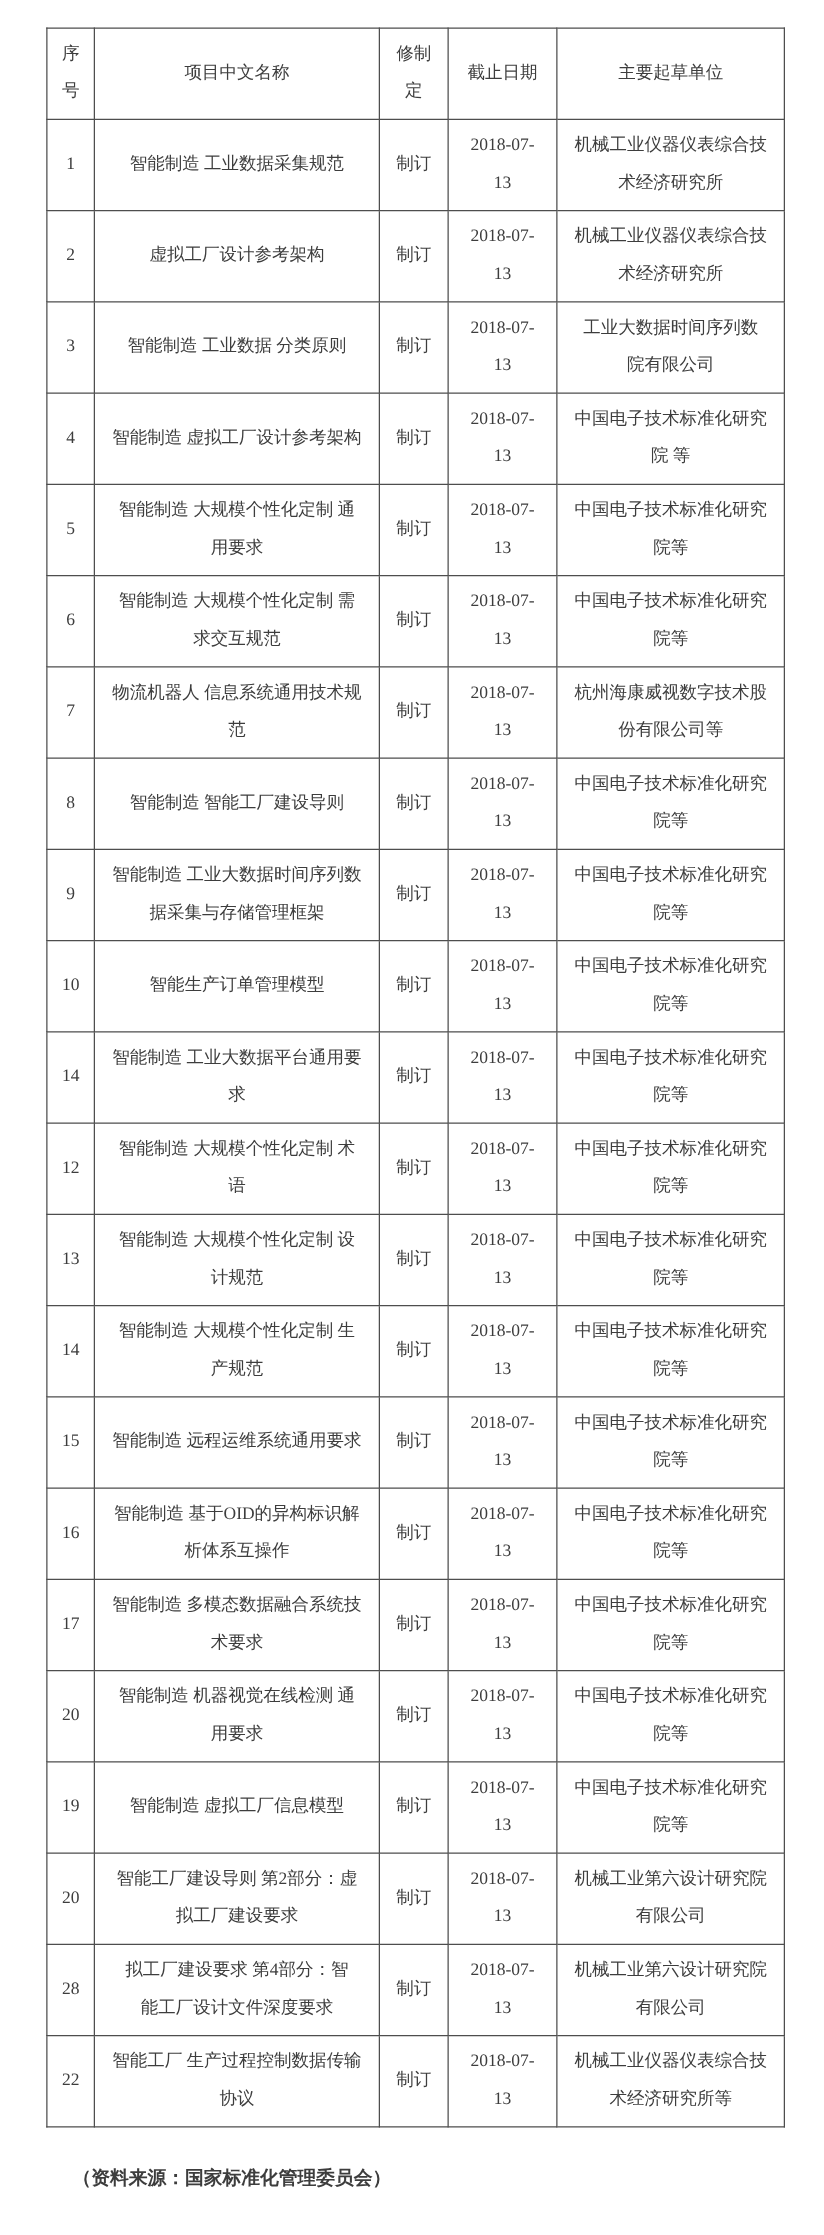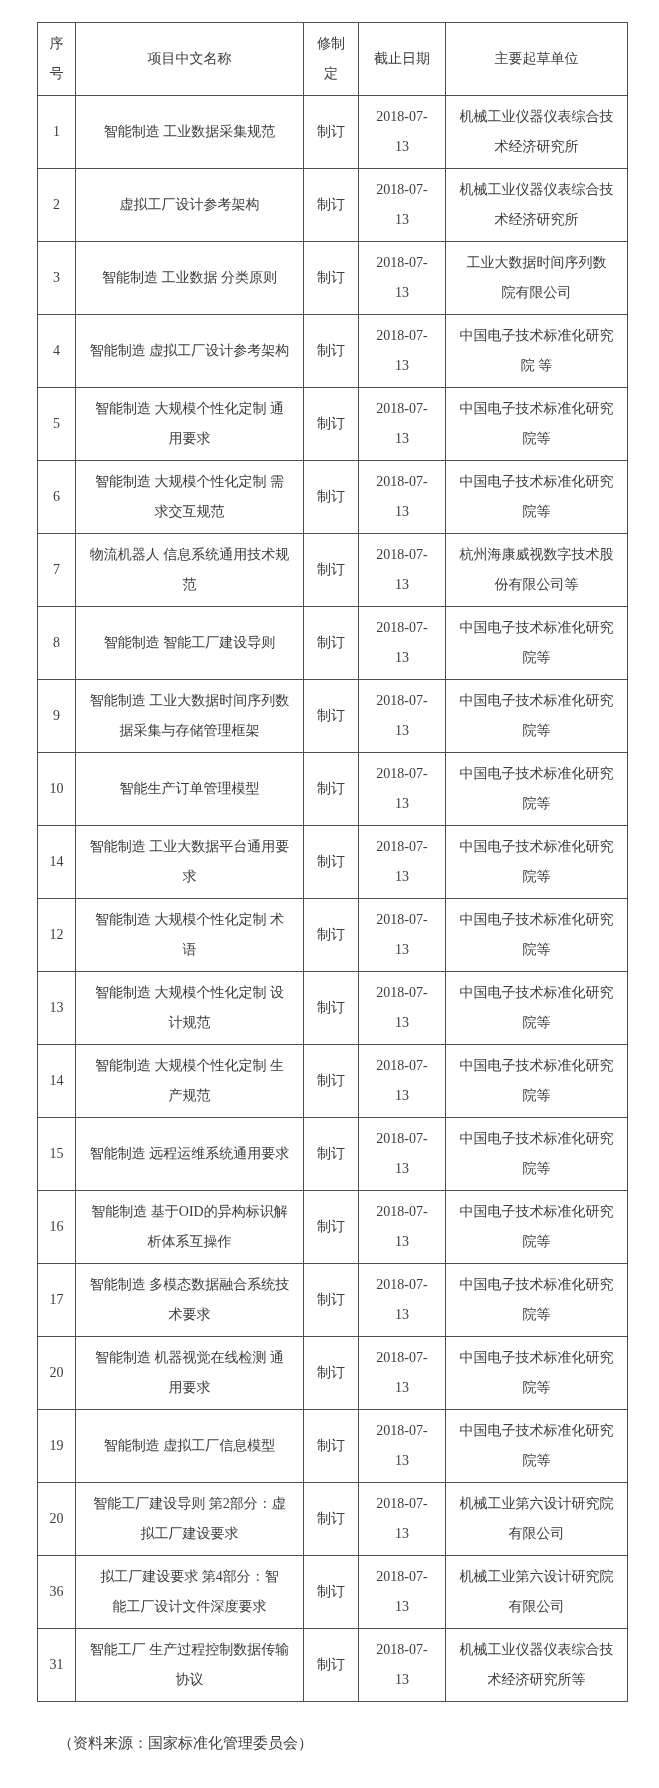--- a/index.html
+++ b/index.html
@@ -36,20 +36,21 @@
     vertical-align: middle;
     white-space: pre-line;
     padding: 3px 9px;
     overflow: hidden;
   }
   .source-note {
     margin: 30px 0 0 58px;
     color: #3d3d3d;
     font-size: 15px;
     line-height: 22px;
+    font-weight: bold;
   }
 </style>
 </head>
 <body>
 
 <table class="doc-table">
   <colgroup>
     <col class="c1">
       <col class="c2">
       <col class="c3">
@@ -274,32 +275,32 @@
     <td>智能工厂建设导则 第2部分：虚
 拟工厂建设要求</td>
     <td>制订</td>
     <td>2018-07-
 13</td>
     <td>机械工业第六设计研究院
 有限公司</td>
   </tr>
 
   <tr class="data-row">
-    <td>36</td>
+    <td>28</td>
     <td>拟工厂建设要求 第4部分：智
 能工厂设计文件深度要求</td>
     <td>制订</td>
     <td>2018-07-
 13</td>
     <td>机械工业第六设计研究院
 有限公司</td>
   </tr>
 
   <tr class="data-row">
-    <td>31</td>
+    <td>22</td>
     <td>智能工厂 生产过程控制数据传输
 协议</td>
     <td>制订</td>
     <td>2018-07-
 13</td>
     <td>机械工业仪器仪表综合技
 术经济研究所等</td>
   </tr>
 </tbody>
 </table>

